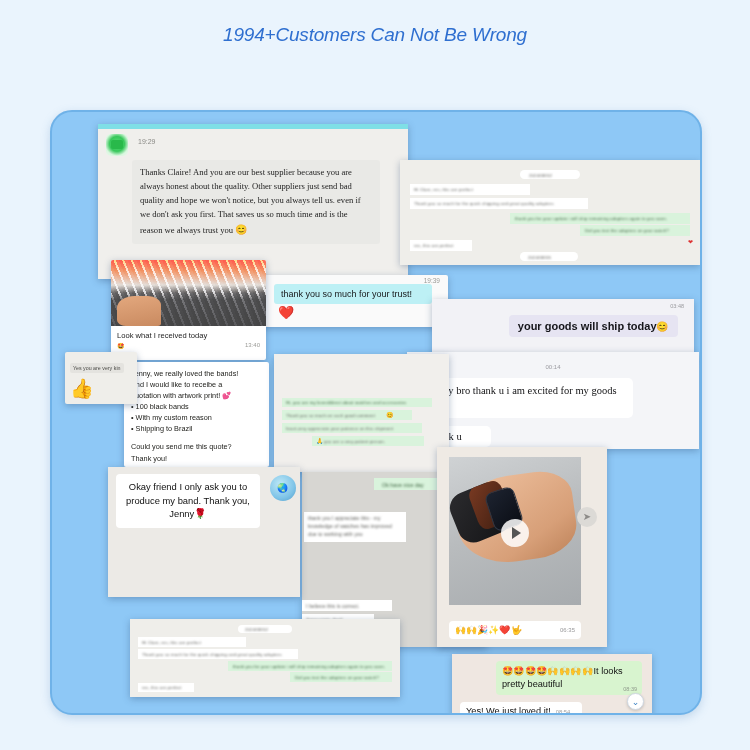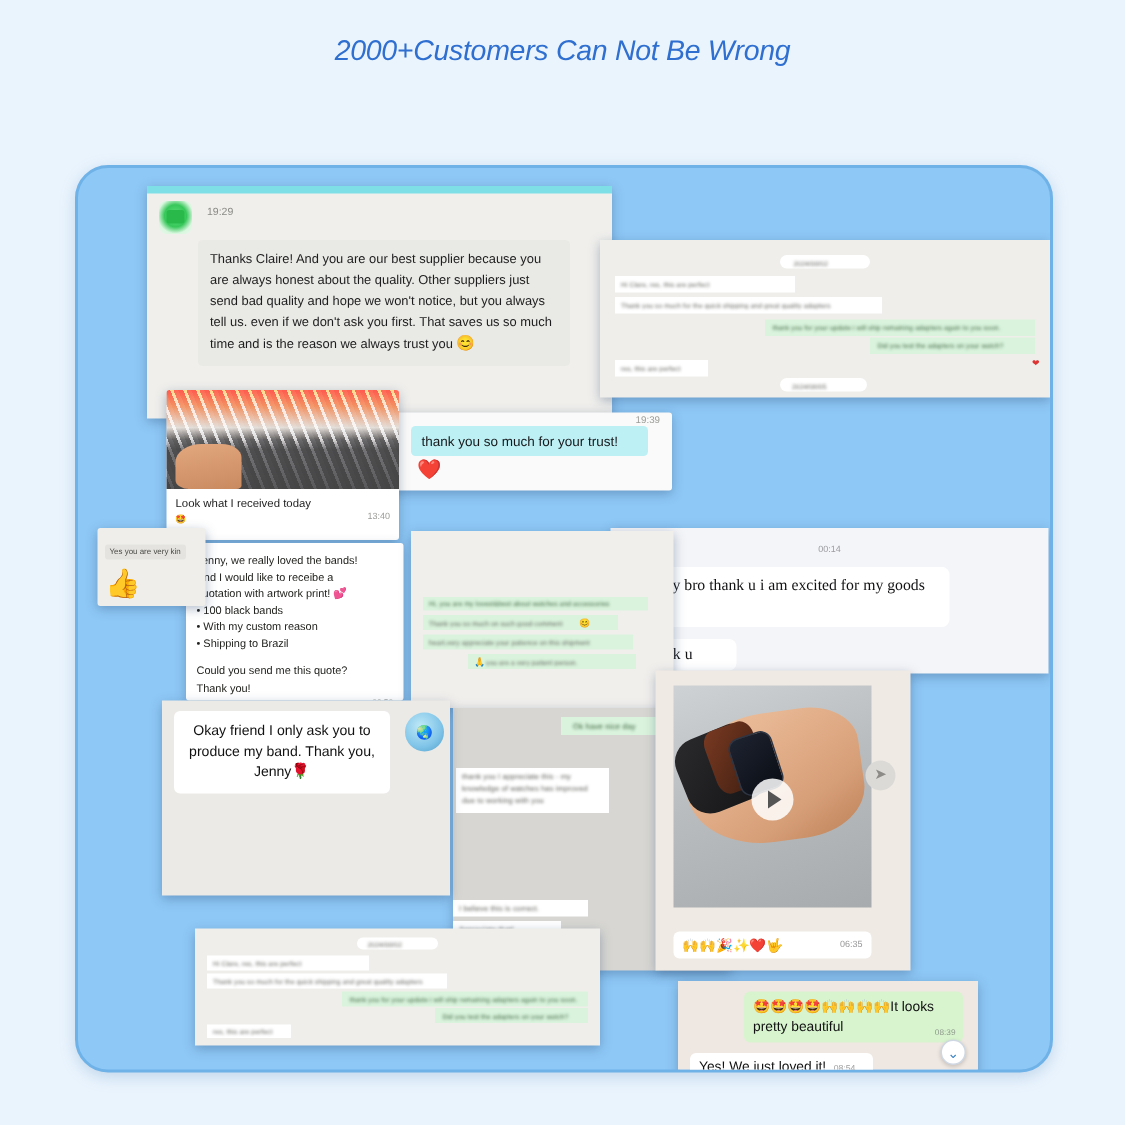--- a/index.html
+++ b/index.html
@@ -64,20 +64,21 @@
   .meta { font-size:7px; color:#8a8a86; margin-left:10px; padding-top:4px; }
 
   .bubble-in {
     margin:4px 28px 0 34px;
     background:#e9e9e6;
     border-radius:3px;
     padding:6px 8px;
     font-size:8.6px;
     line-height:1.62;
     color:#1d1d1d;
+    font-family:Liberation Serif, serif;
   }
 
   
   .c-photo { left:59px; top:148px; width:155px; height:100px; background:#fff; border-radius:2px; }
   .photo-img {
     width:100%; height:66px;
     background:
       linear-gradient(115deg, rgba(255,255,255,.25) 0 100%),
       repeating-linear-gradient(68deg,#2a2a2c 0 3px,#cfcfd2 3px 5px,#3a3a3d 5px 8px),
       linear-gradient(180deg,#ff7b3a 0%,#e8e3de 38%,#2b2b2d 60%,#141416 100%);
@@ -230,21 +231,21 @@
     background:#fff;border:1px solid #cfd8e2;color:#3b82c4;font-size:9px;
     text-align:center;line-height:16px;box-shadow:0 1px 3px rgba(0,0,0,.18);
   }
 
   .emoji-sm{font-size:10px;}
 </style>
 </head>
 <body>
 
 <div class="header">
-  <div class="subtitle">2000+Customers Can Not Be Wrong</div>
+  <div class="subtitle">1994+Customers Can Not Be Wrong</div>
 </div>
 
 <div class="panel">
 
   <div class="card c-main">
     <div class="topbar"></div>
     <div class="row">
       <div class="avatar">
           <div class="av-inner"></div>
         </div>
@@ -309,20 +310,27 @@
     <div class="bl-txt g" style="left:185px;top:68px;">Did you test the adapters on your watch?</div>
     <div style="position:absolute;right:7px;top:78px;color:#d33;font-size:6px;">❤</div>
 
     <div class="bl-w" style="position:absolute;left:10px;top:80px;width:62px;height:11px;"></div>
     <div class="bl-txt" style="left:14px;top:83px;">res, this are perfect</div>
 
     <div class="bl-c" style="position:absolute;left:120px;top:92px;width:58px;height:9px;"></div>
     <div class="bl-txt" style="left:128px;top:94.5px;">2024/08/05</div>
   </div>
 
+  <div class="card c-ship">
+    <div class="ship-ts" style="top:4px;">03:48</div>
+    <div class="ship-b">
+      <span>your goods will ship today</span><span class="emoji-sm">😊</span>
+    </div>
+    <div class="ship-ts" style="bottom:4px;">03:48</div>
+  </div>
 
   <div class="card c-exc">
     <div class="exc-date">00:14</div>
     <div class="exc-b">
       <span>Hi my bro thank u i am excited for my goods</span>
       <span class="emoji-sm">🤩</span>
     </div>
     <div class="exc-b2">Thank u</div>
   </div>
 

